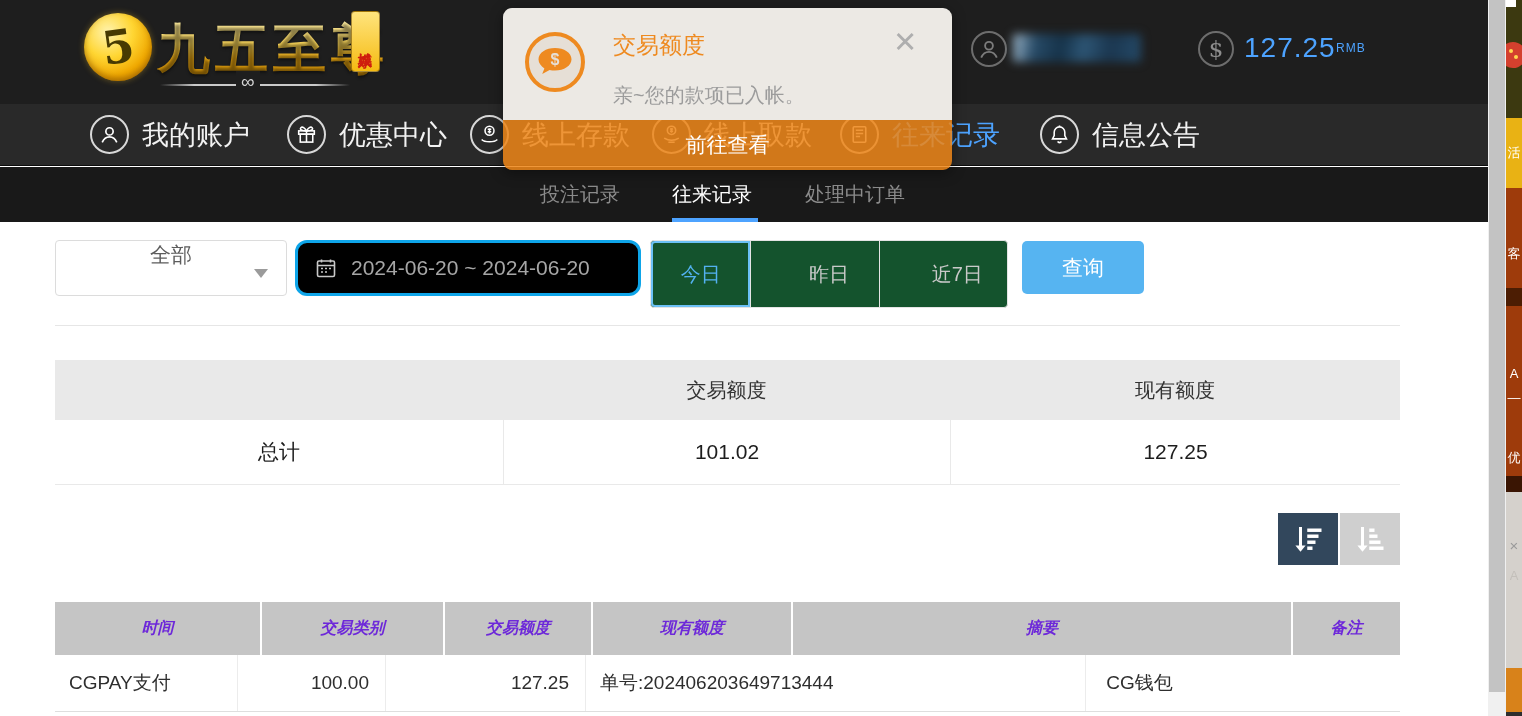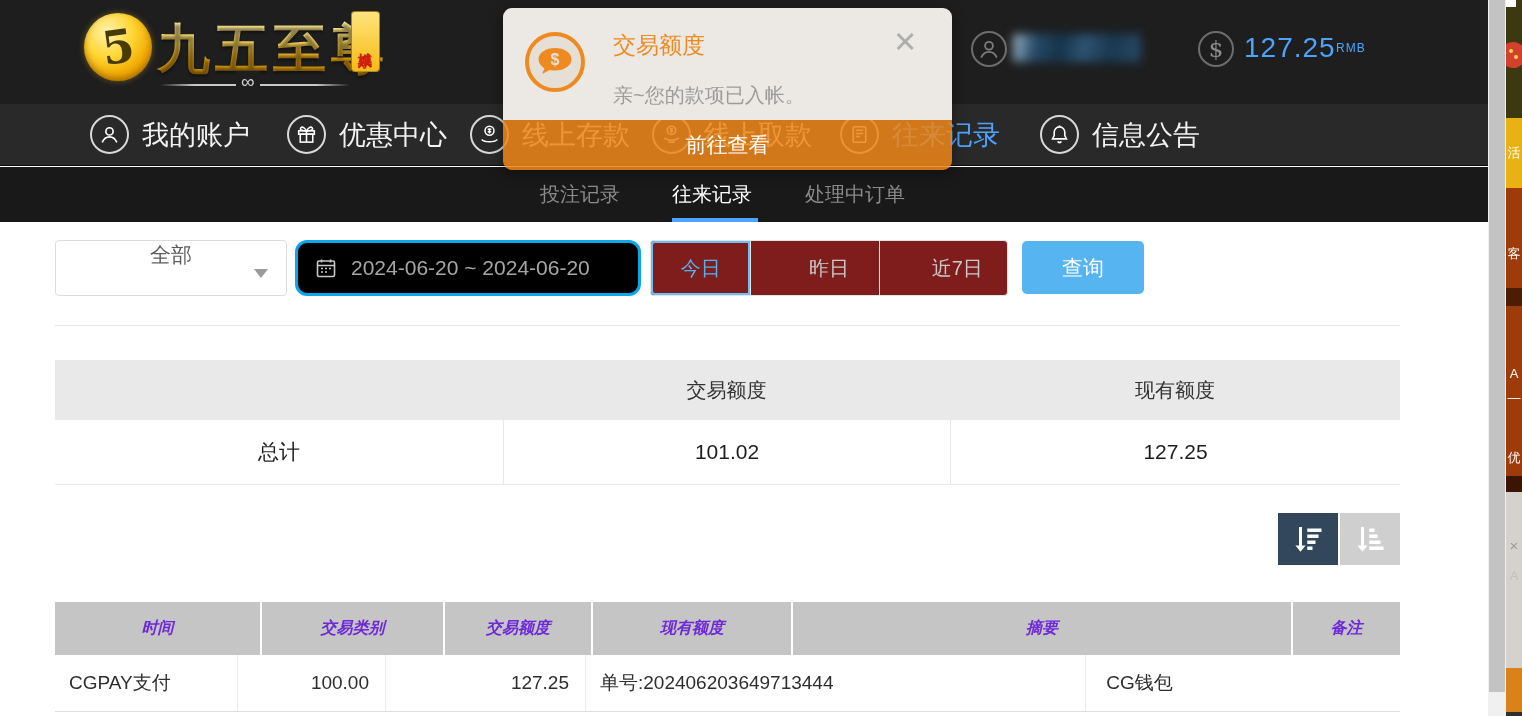--- a/index.html
+++ b/index.html
@@ -65,21 +65,21 @@
   .popup-close { position:absolute; left:390px; top:20px; color:#aeaeae; font-size:29px; line-height:29px; cursor:pointer; }
   .popup-btn { height:50px; background:rgba(238,134,24,.86); border-radius:0 0 9px 9px;
     display:flex; align-items:center; justify-content:center; color:#fff; font-size:21px; cursor:pointer; }
 
   
   .select-box { position:absolute; left:55px; top:18px; width:232px; height:56px; border:1px solid #dcdcdc; border-radius:4px;
     display:flex; align-items:center; padding:0 18px; font-size:21px; color:#5d5d5d; cursor:pointer; background:#fff;flex-direction:column; }
   .select-caret { margin-left:auto; width:0; height:0; border-left:7px solid transparent; border-right:7px solid transparent; border-top:9px solid #9b9b9b; }
   .date-box { position:absolute; left:295px; top:18px; width:346px; height:56px; border:3px solid #0ea5e9; border-radius:12px;
     display:flex; align-items:center; gap:13px; padding:0 16px; font-size:21px; color:#a6a6a6; background:#000000; cursor:text; }
-  .quick-group { position:absolute; left:650px; top:18px; width:358px; height:56px; display:flex; border:1px solid #e4e4e4; border-radius:4px; background:#7f1d1d;gap:28px; }
+  .quick-group { position:absolute; left:650px; top:18px; width:358px; height:68px; display:flex; border:1px solid #e4e4e4; border-radius:4px; background:#14532d;gap:28px; }
   .quick { flex:1; display:flex; align-items:center; justify-content:center; font-size:20px; color:#c9c9c9; border-right:1px solid #e4e4e4; cursor:pointer; }
   .quick:last-child { border-right:none; }
   .quick.active { color:#53b1f0; box-shadow:inset 0 0 0 2px #6cc0f5; border-radius:4px 0 0 4px; }
   .query-btn { position:absolute; left:1022px; top:19px; width:122px; height:53px; background:#56b4f1; border-radius:5px;
     color:#fff; font-size:21px; display:flex; align-items:center; justify-content:center; cursor:pointer; }
   .hr-sep { position:absolute; left:55px; top:103px; width:1345px; height:1px; background:#e6e6e6; }
 
   
   .sum-head { position:absolute; left:55px; top:138px; width:1345px; height:60px; background:#e9e9e9; display:flex; }
   .sum-head div { display:flex; align-items:center; justify-content:center; font-size:20px; color:#333; }

